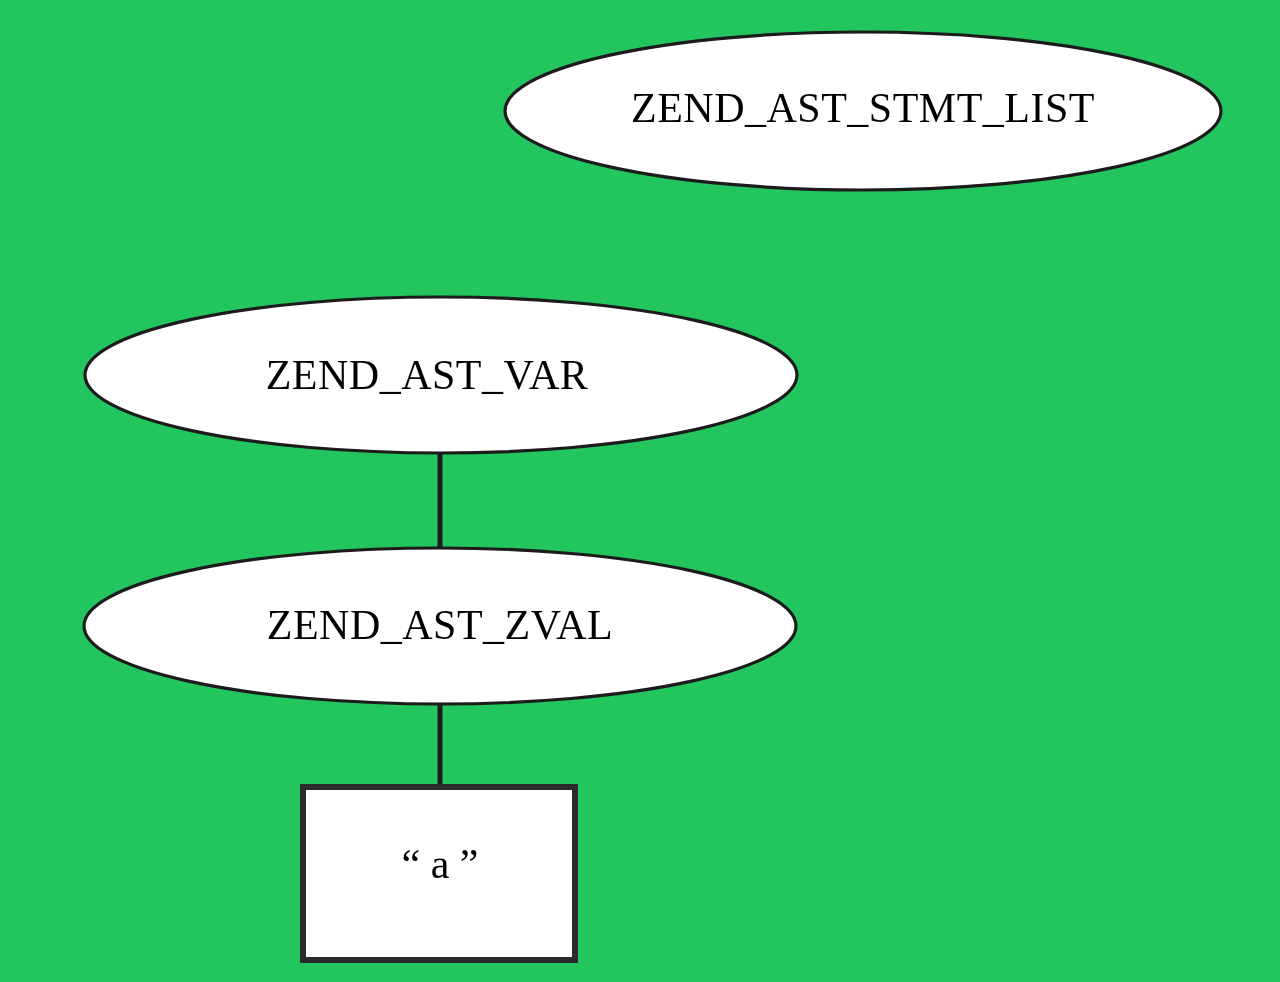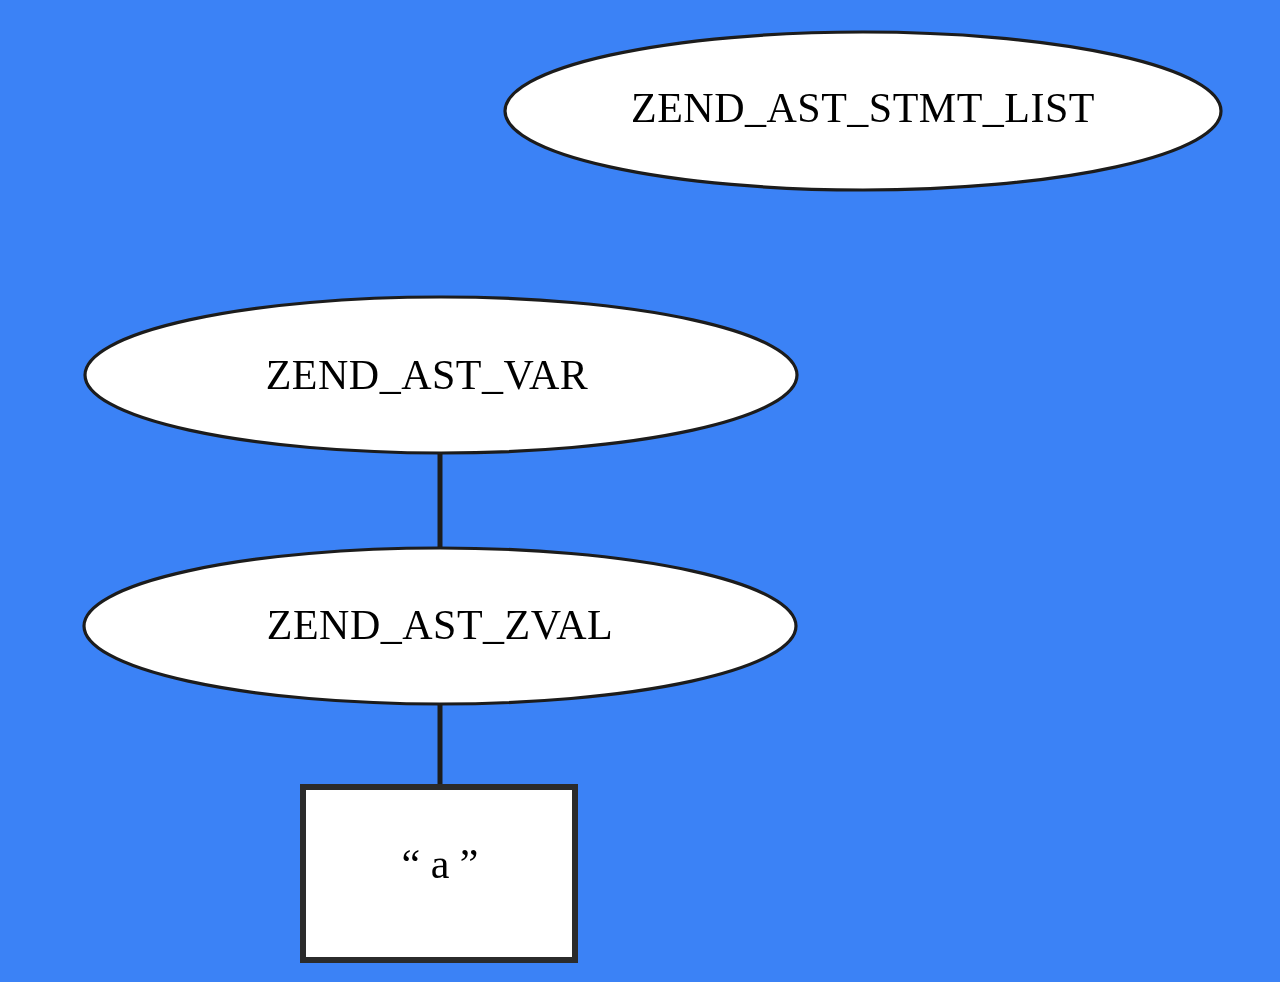--- a/index.html
+++ b/index.html
@@ -7,21 +7,21 @@
     padding: 0;
     background: #ffffff;
   }
   body {
     font-family: "Liberation Serif", "DejaVu Serif", serif;
   }
   #canvas {
     position: relative;
     width: 1280px;
     height: 982px;
-    background: #3b82f6;
+    background: #22c55e;
     overflow: hidden;
   }
   #graph-svg {
     position: absolute;
     left: 0;
     top: 0;
     width: 1280px;
     height: 982px;
   }
   .node-ellipse {

